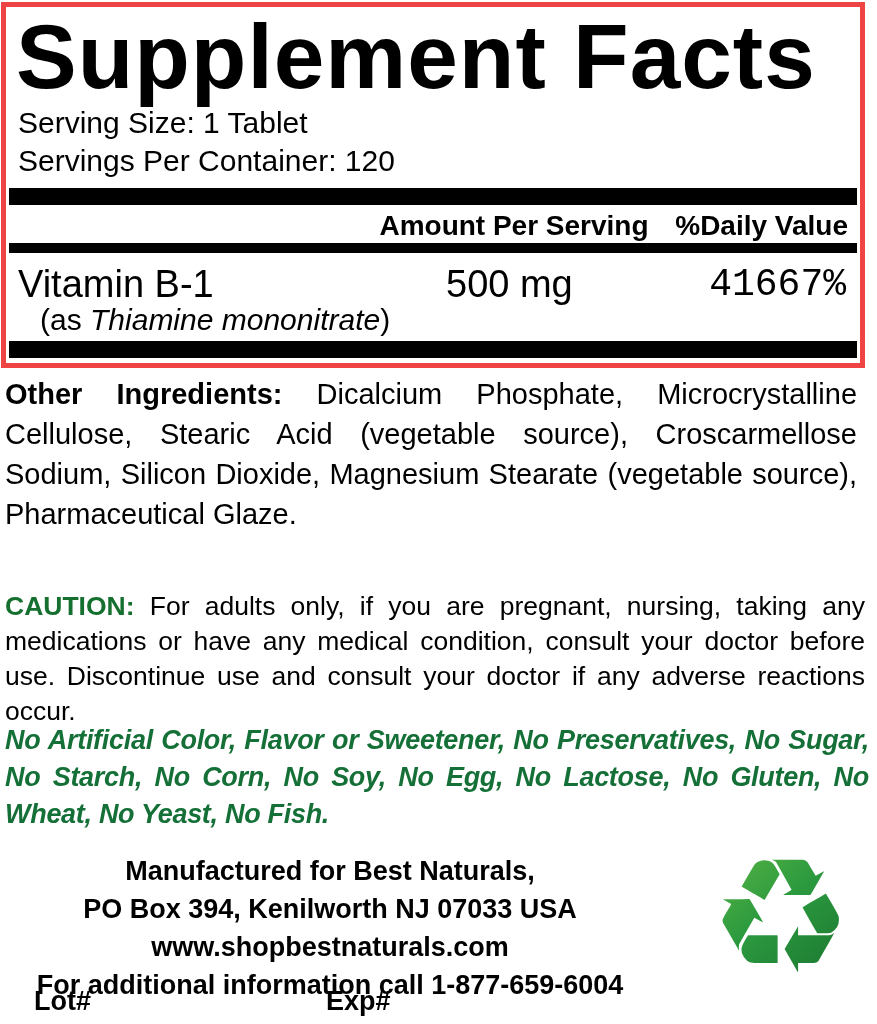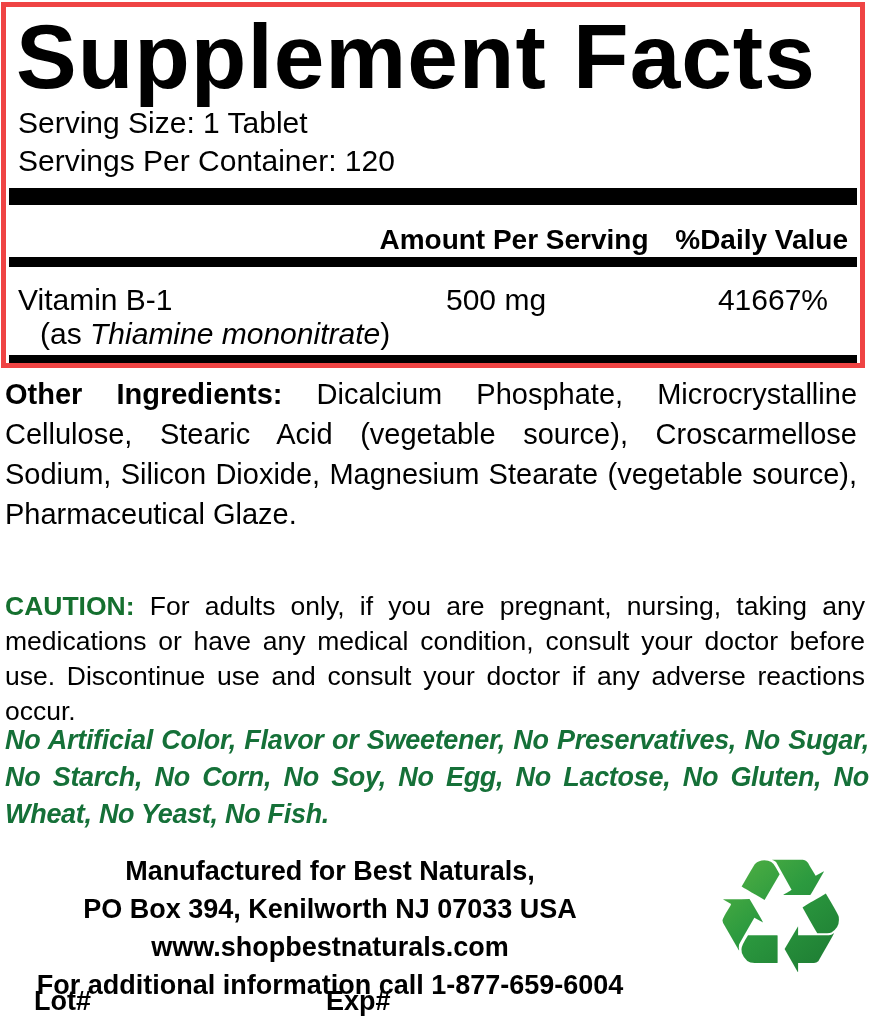--- a/index.html
+++ b/index.html
@@ -20,27 +20,27 @@
   }
   .title{
     font-weight:bold;font-size:91px;line-height:95px;letter-spacing:1px;
     margin:2px 0 0 10px;white-space:nowrap;
   }
   .serving{font-size:30px;line-height:38px;margin-left:12px;}
   .bar{background:#000;margin:0 3px;}
   .bar-thick{height:17px;}
   .bar-med{height:10px;}
   .bar-top{margin-top:8px;}
-  .col-header{position:relative;height:52px;font-weight:bold;font-size:28px;}
+  .col-header{position:relative;height:38px;font-weight:bold;font-size:28px;}
   .amount-h{position:absolute;left:372px;width:272px;text-align:center;bottom:1px;}
   .dv-h{position:absolute;right:12px;bottom:1px;}
-  .nutrient-row{position:relative;height:50px;font-size:30px;padding-top:16px;box-sizing:border-box;}
+  .nutrient-row{position:relative;height:50px;font-size:38px;padding-top:10px;box-sizing:border-box;}
   .n-name{margin-left:12px;}
   .n-amt{position:absolute;left:440px;width:180px;text-align:left;}
-  .n-dv{position:absolute;right:32px;}
+  .n-dv{position:absolute;right:14px;font-family:Liberation Mono, monospace;}
   .nutrient-sub{font-size:30px;height:38px;padding-left:34px;box-sizing:border-box;}
   .nutrient-sub .ital{font-style:italic;}
 
   
   .para{position:absolute;text-align:justify;}
   .other-para{top:374px;left:5px;width:852px;font-size:29px;line-height:40px;}
   .other-para .lead{font-weight:bold;}
   .caution-para{top:589px;left:5px;width:860px;font-size:26.5px;line-height:35px;}
   .caution-para .lead{font-weight:bold;color:#15702f;}
   .claims-para{

